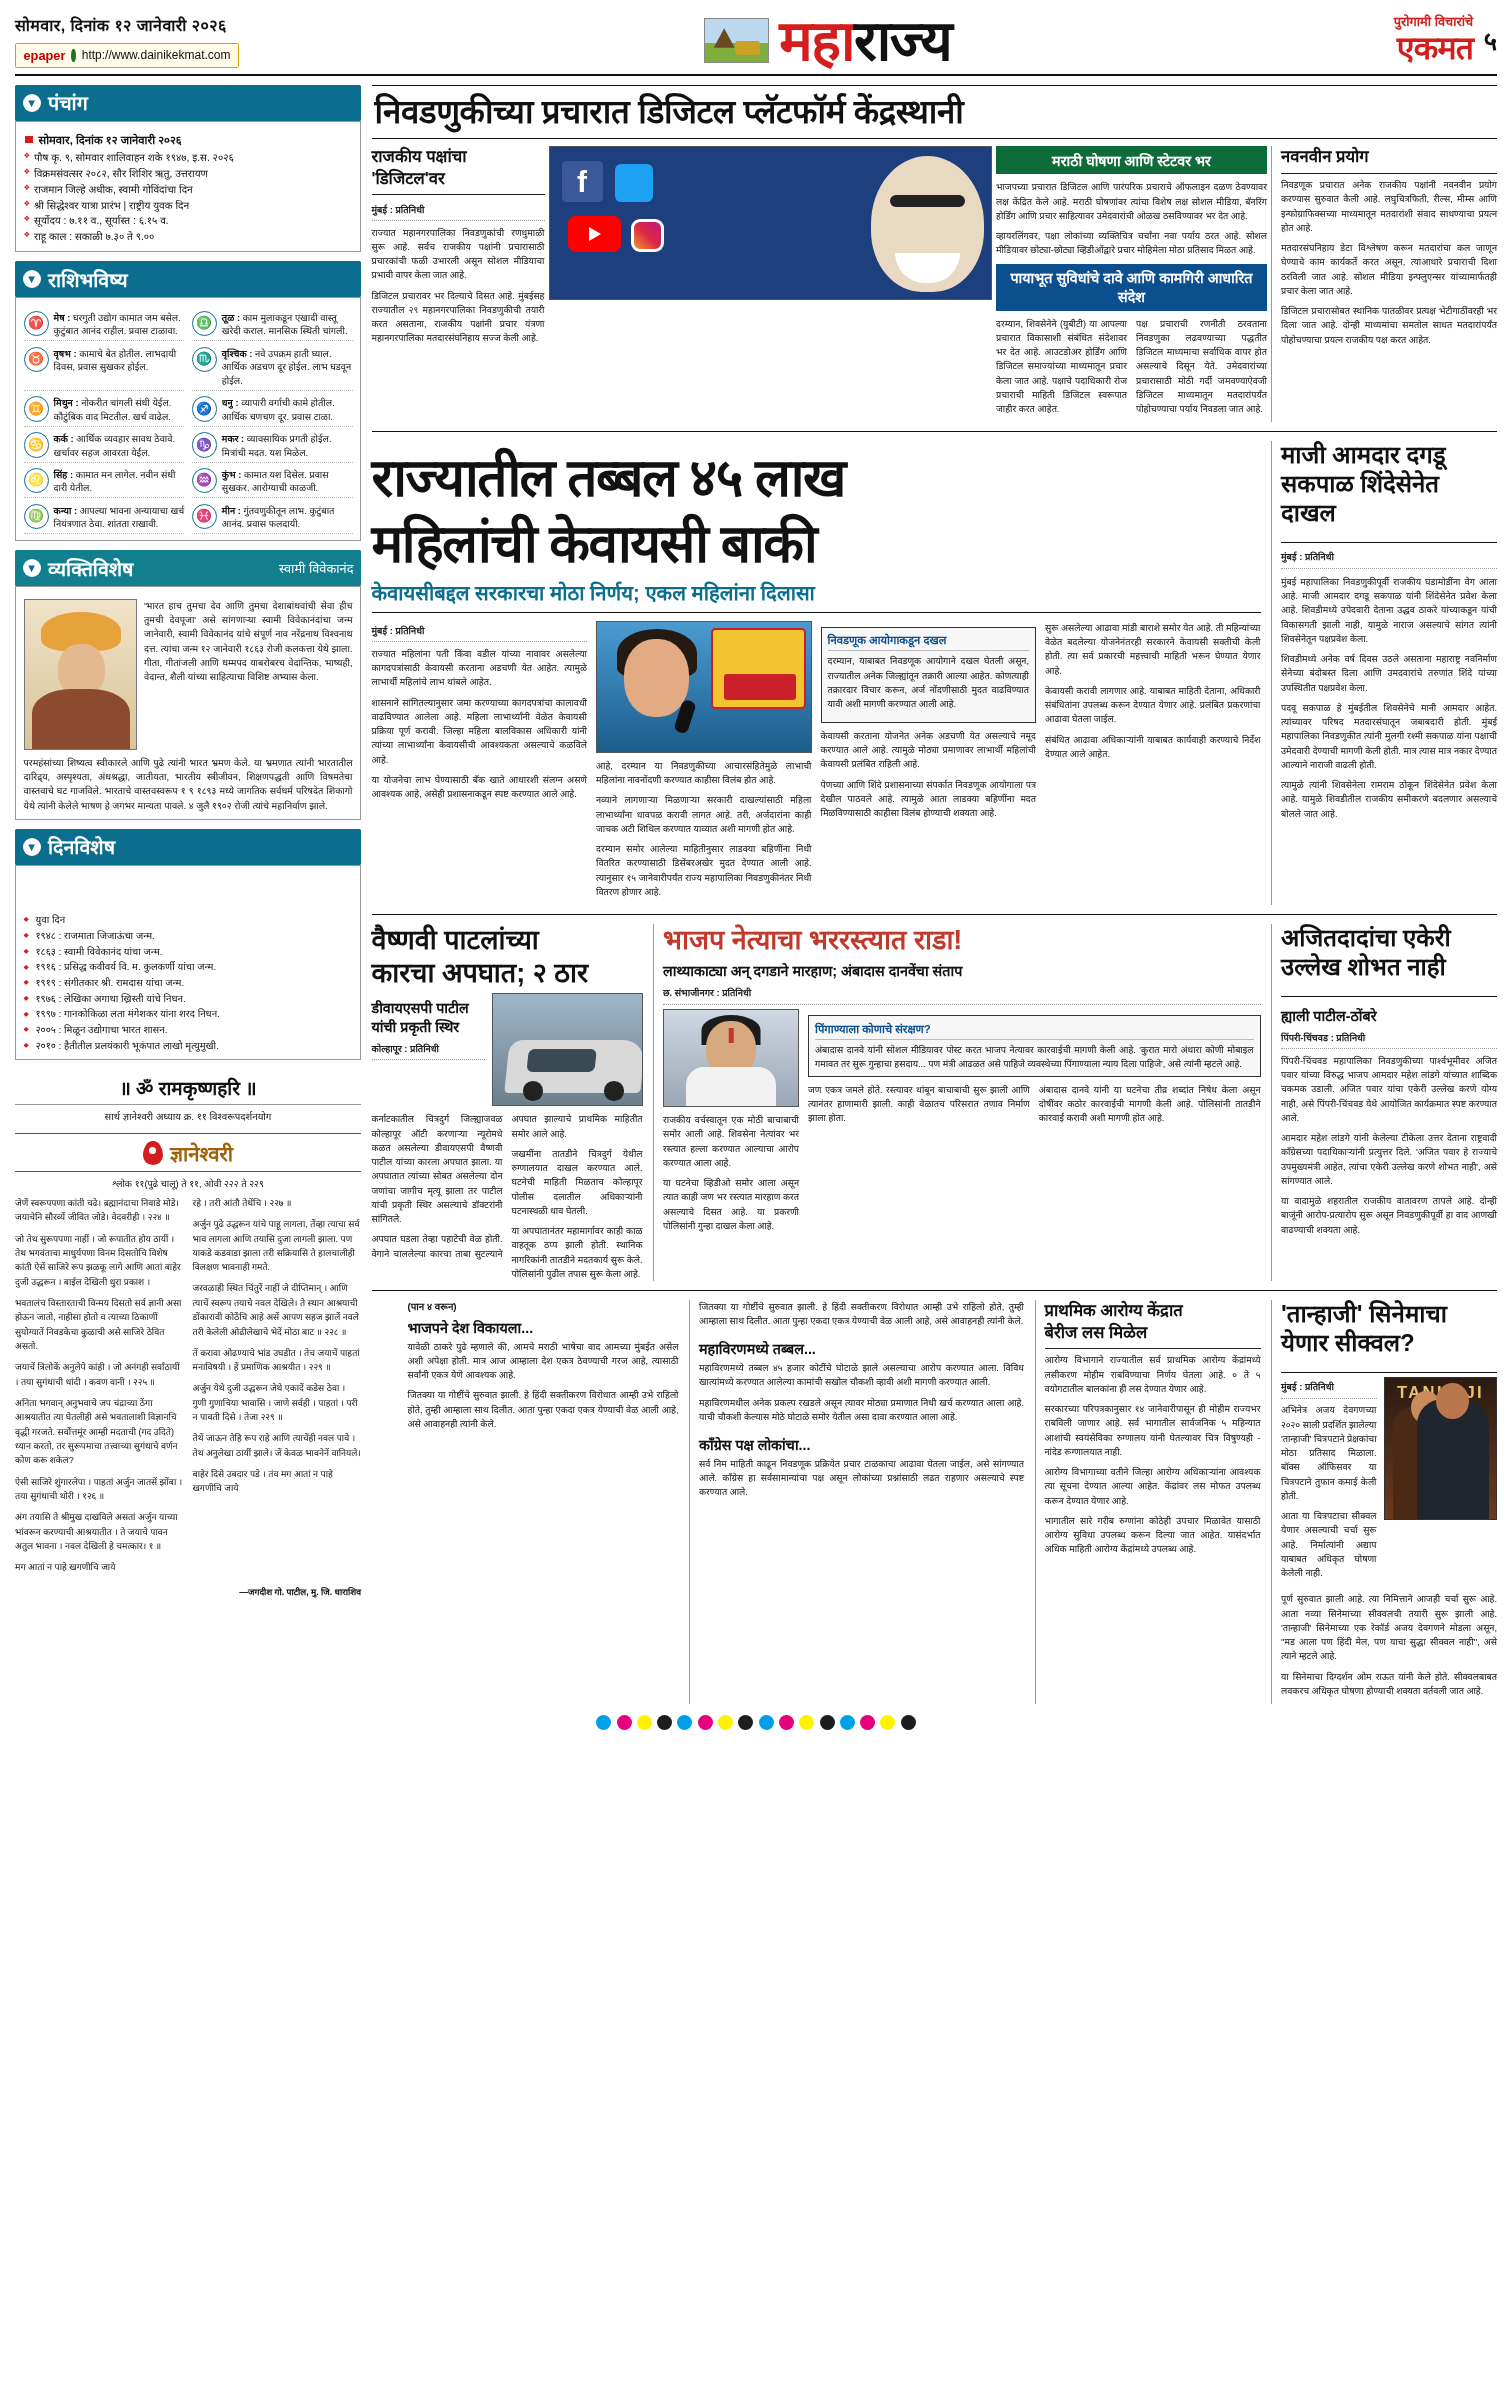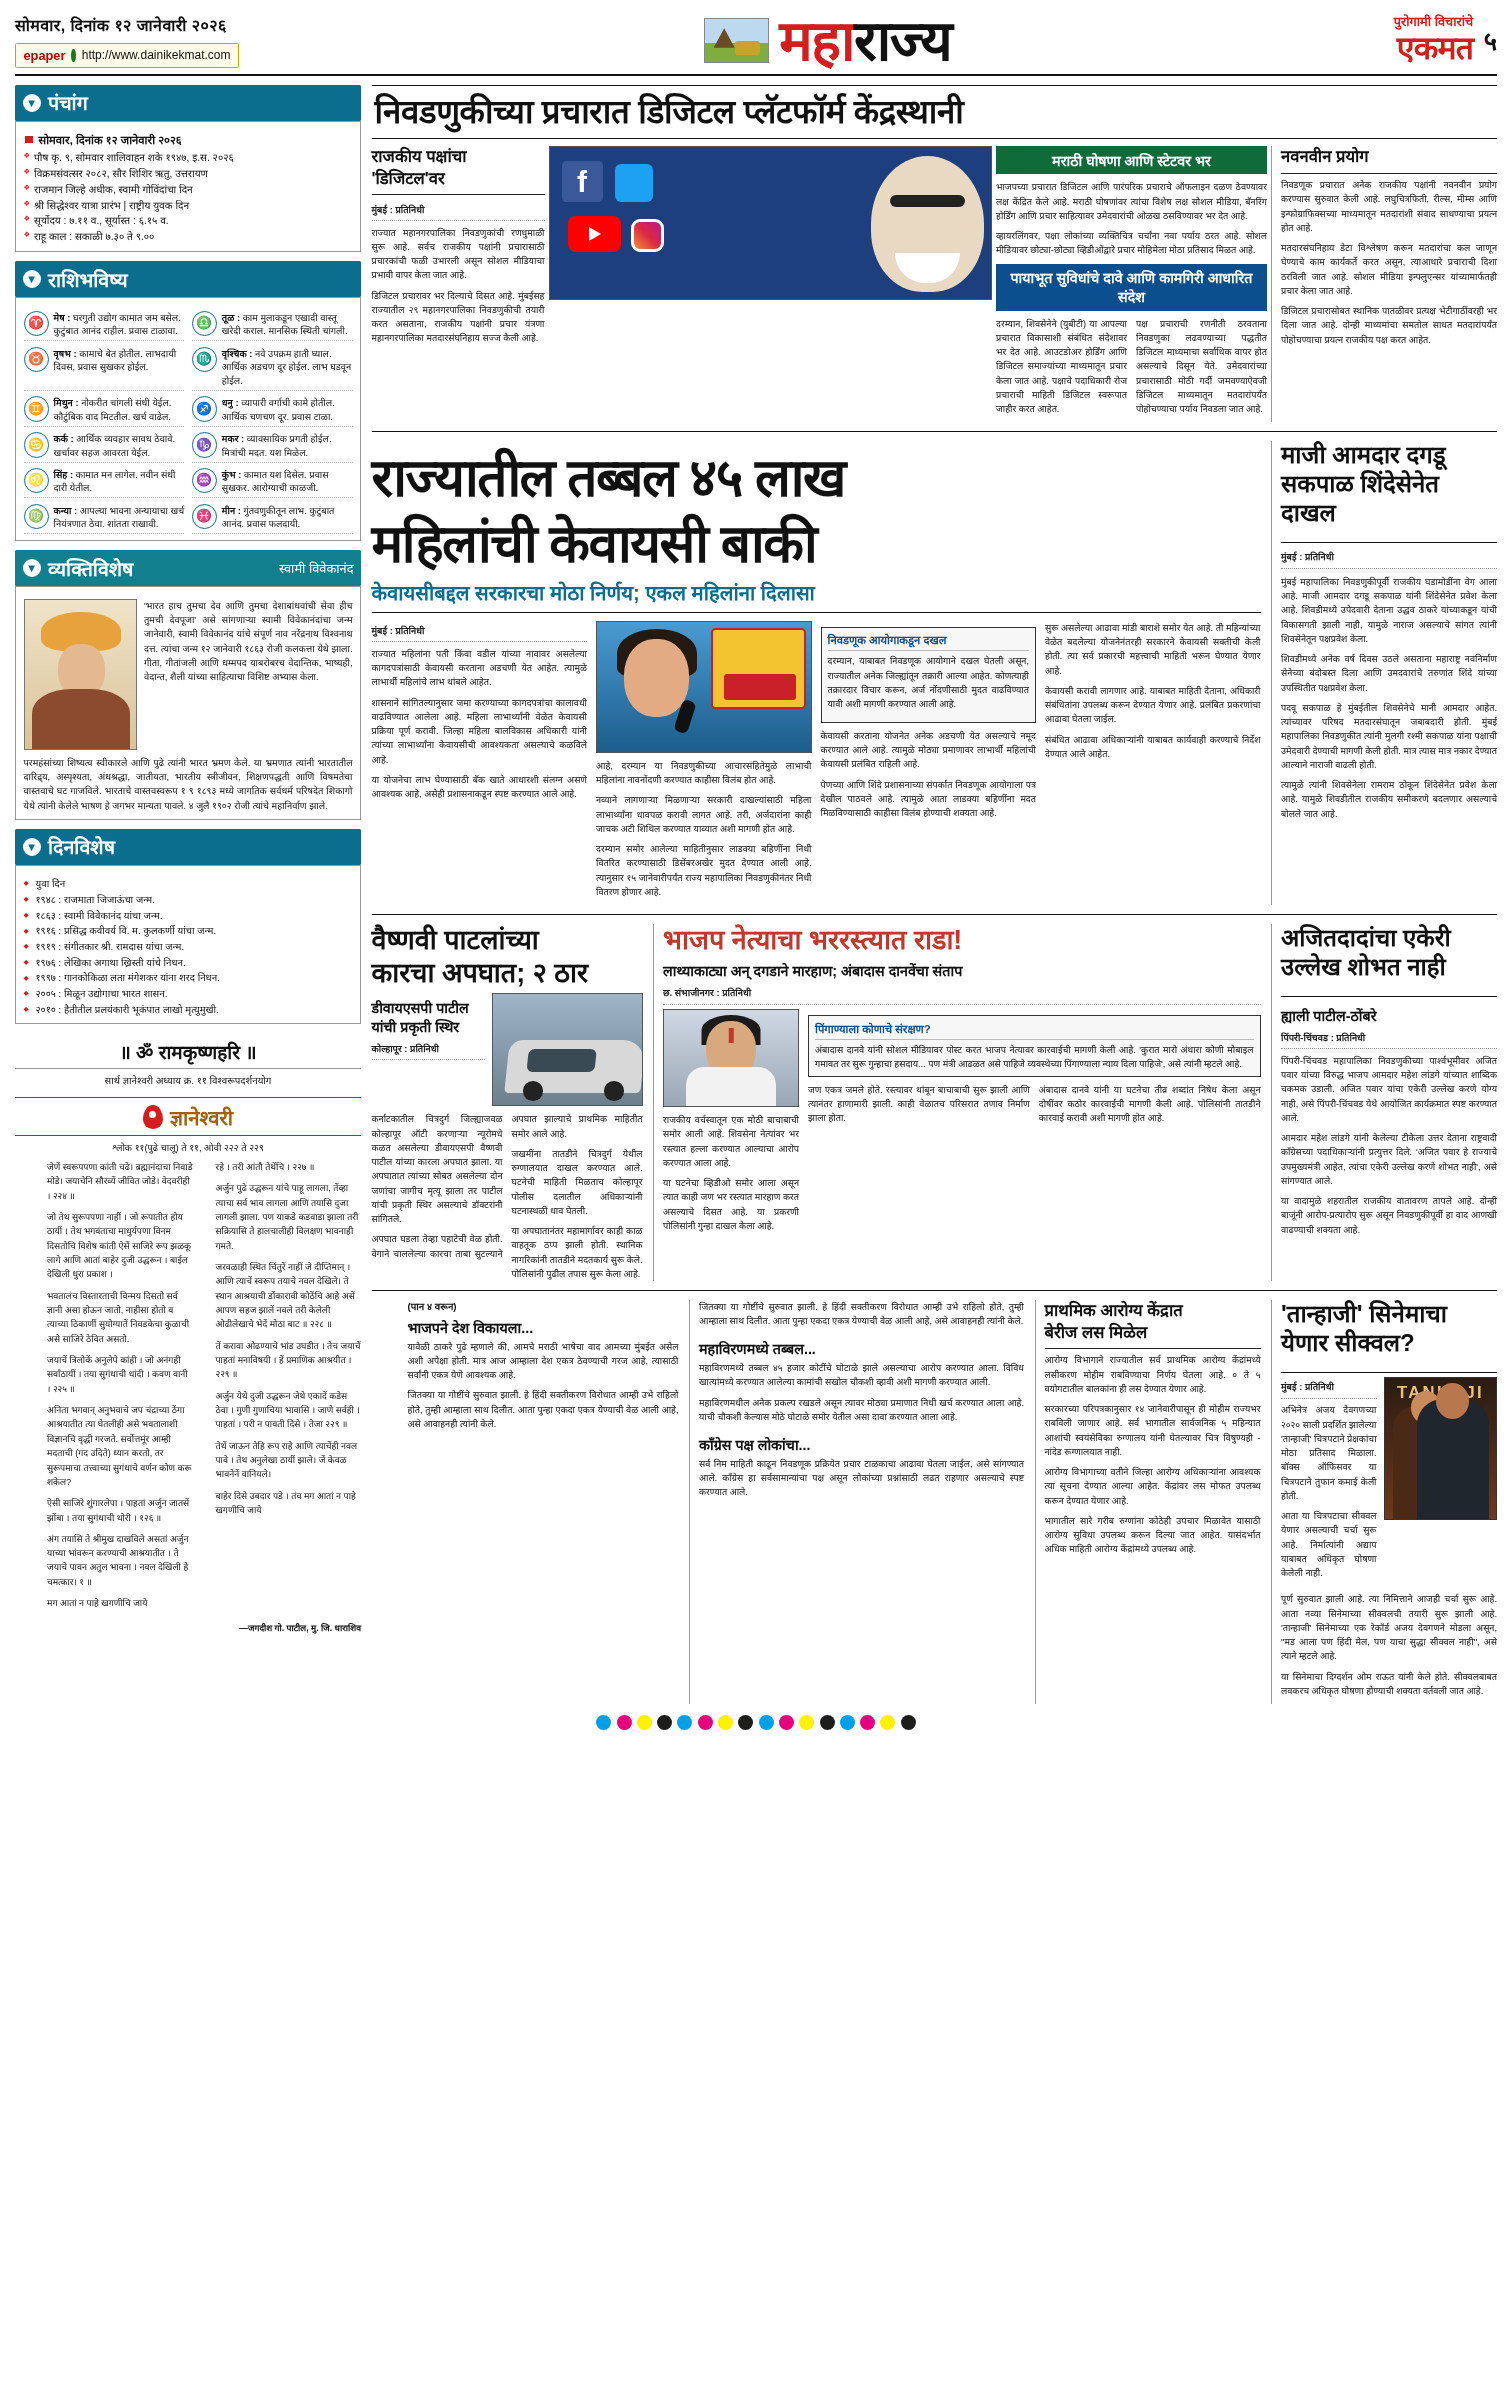--- a/index.html
+++ b/index.html
@@ -121,39 +121,39 @@
     width:113px;height:151px;flex:0 0 113px;
     background:linear-gradient(#f0e3c8,#d9c49a);
     border:0.8px solid #777; position:relative; overflow:hidden;
   }
   .vv-portrait .turban{position:absolute;left:16.6px;top:12px;width:80px;height:39px;background:#e8a23c;border-radius:50% 50% 30% 30%;}
   .vv-portrait .face{position:absolute;left:33px;top:44px;width:47px;height:53px;background:#e5b98f;border-radius:45%;}
   .vv-portrait .robe{position:absolute;left:7.5px;bottom:0;width:98px;height:60px;background:#8c4a2f;border-radius:40% 40% 0 0;}
   .vv-text { font-size:9.4px; line-height:1.5; text-align:justify;}
 
   
-  .dv-list { font-size:9.8px; line-height:1.6; padding-top:4.5px;}
+  .dv-list { font-size:9.8px; line-height:1.6; padding-top:4.5px;margin-top:36px;}
   .dv-list div { padding-left:12px; position:relative;}
   .dv-list div:before{content:"\25C6";position:absolute;left:0;color:#d41d1d;font-size:6.8px;top:2.3px;}
 
   
   .rkh-title {
     text-align:center; font-size:19px; font-weight:bold; padding:6px 0 3px;
     border-bottom:0.8px solid #999;
   }
   .rkh-sub { font-size:9.8px; text-align:center; padding:4.5px 0; line-height:1.5;}
   .dnyaneshwar-band {
     display:flex; align-items:center; justify-content:center; gap:7.5px;
     border-top:1.5px solid #d41d1d; border-bottom:1.5px solid #d41d1d;
     padding:4.5px 0; margin:4.5px 0;
   }
   .dny-logo { font-size:20.3px; font-weight:bold; color:#a16207;}
   .dny-pin { width:19.6px;height:24px;background:#d41d1d;border-radius:50% 50% 50% 50%/60% 60% 40% 40%; position:relative;}
   .dny-pin:after{content:"";position:absolute;left:6px;top:6px;width:7.5px;height:7.5px;background:#fff;border-radius:50%;}
-  .ovi-cols { display:grid; grid-template-columns:1fr 1fr; gap:23px; font-size:9px; line-height:1.6;margin-left:32px;}
+  .ovi-cols { display:grid; grid-template-columns:1fr 1fr; gap:9px; font-size:9px; line-height:1.6;}
   .ovi-cols p { margin:0 0 6.8px 0; }
   .ovi-sign { text-align:right; font-size:8.7px; font-weight:bold; padding-top:4.5px;}
 
   
   .lead-head {
     font-size:33px; font-weight:bold; line-height:1.22;
     border-top:1.5px solid #111; border-bottom:1.5px solid #111;
     padding:6px 3px; margin-bottom:7.5px; letter-spacing:-0.4px;
   }
   .top-row { display:grid; grid-template-columns:173px 1fr 271px 226px; gap:4px; }

